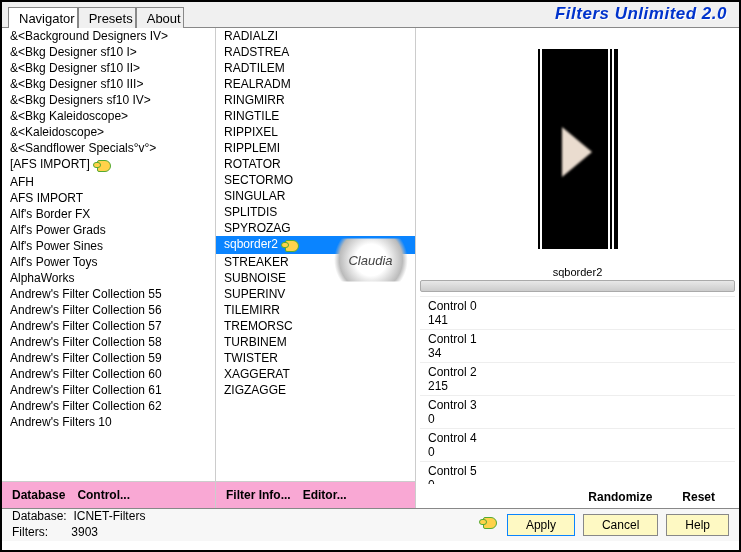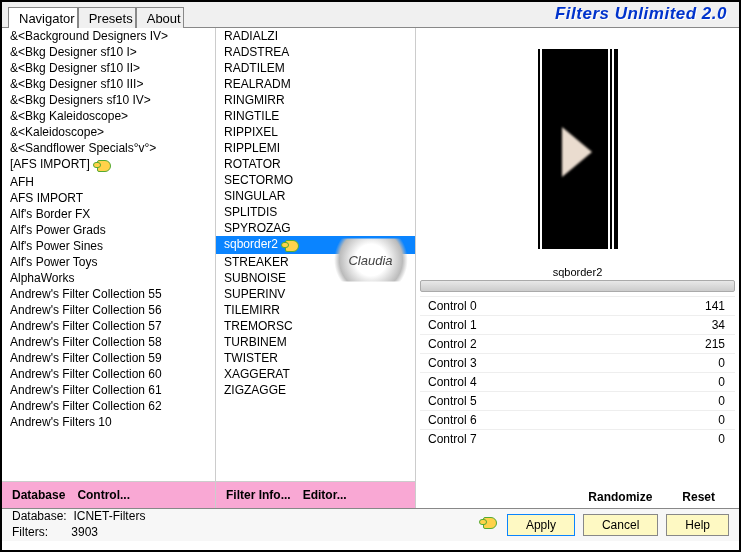--- a/index.html
+++ b/index.html
@@ -23,21 +23,21 @@
 .btntxt { cursor:pointer; }
 .col-cat { width:214px; }
 .col-fil { width:200px; }
 .col-prev { flex:1; padding:6px 4px 0 4px; display:flex; flex-direction:column; }
 .prevbox { height:230px; display:flex; align-items:center; justify-content:center; position:relative; }
 .prev-img { width:80px; height:200px; background: repeating-linear-gradient(90deg,#000 0 2px,#fff 2px 4px,#000 4px 70px,#fff 70px 72px,#000 72px 74px,#fff 74px 76px,#000 76px 80px); position:relative; }
 .prev-tri { position:absolute; left:24px; top:78px; width:0; height:0; border-top:25px solid transparent; border-bottom:25px solid transparent; border-left:30px solid #eadccf; filter: blur(1px);}
 .prev-lbl { text-align:center; font-size:11px; margin-top:2px; }
 .slbar { height:12px; background: linear-gradient(#e8e8e8,#ccc); margin:2px 0 4px 0; border:1px solid #aaa; border-radius:2px; }
 .ctrls { flex:1; overflow:hidden; }
-.ctrl { display:flex; justify-content:space-between; font-size:12px; padding:2px 10px 2px 8px; border-top:1px solid #eee; }
+.ctrl { display:flex; justify-content:space-between; font-size:12px; padding:2px 10px 2px 8px; border-top:1px solid #eee;flex-direction:column; }
 .prev-btns { display:flex; justify-content:flex-end; gap:30px; padding:6px 20px 4px 0; font-size:12px; font-weight:bold; }
 .foot { height:33px; border-top:1px solid #888; display:flex; align-items:center; font-size:12px; padding:0 10px; gap:8px; background:#f7f7f7; }
 .foot-info div { line-height:1.3; }
 .foot-btns { margin-left:auto; display:flex; gap:8px; }
 .wbtn { font-size:12px; padding:3px 18px; border:1px solid #888; background:#fef9c3; cursor:pointer; }
 .wbtn.primary{ border:1px solid #0a84ff; }
 .hand { display:inline-block; width:20px; height:16px; position:relative; vertical-align:middle; }
 .hand::before{content:"";position:absolute;width:12px;height:10px;background:#ffd24a;border:1px solid #5a3;border-radius:2px 6px 6px 2px;left:4px;top:3px;}
 .hand::after{content:"";position:absolute;width:6px;height:4px;background:#ffd24a;border:1px solid #5a3;border-radius:3px;left:0;top:5px;}
 .badge { position:absolute; left:50%; top:260px; transform:translate(-50%,-50%); z-index:5; font-size:13px; font-style:italic; color:#444; background: radial-gradient(circle,#fff 30%,#bbb 60%,transparent 70%); padding:14px 26px; pointer-events:none;}

